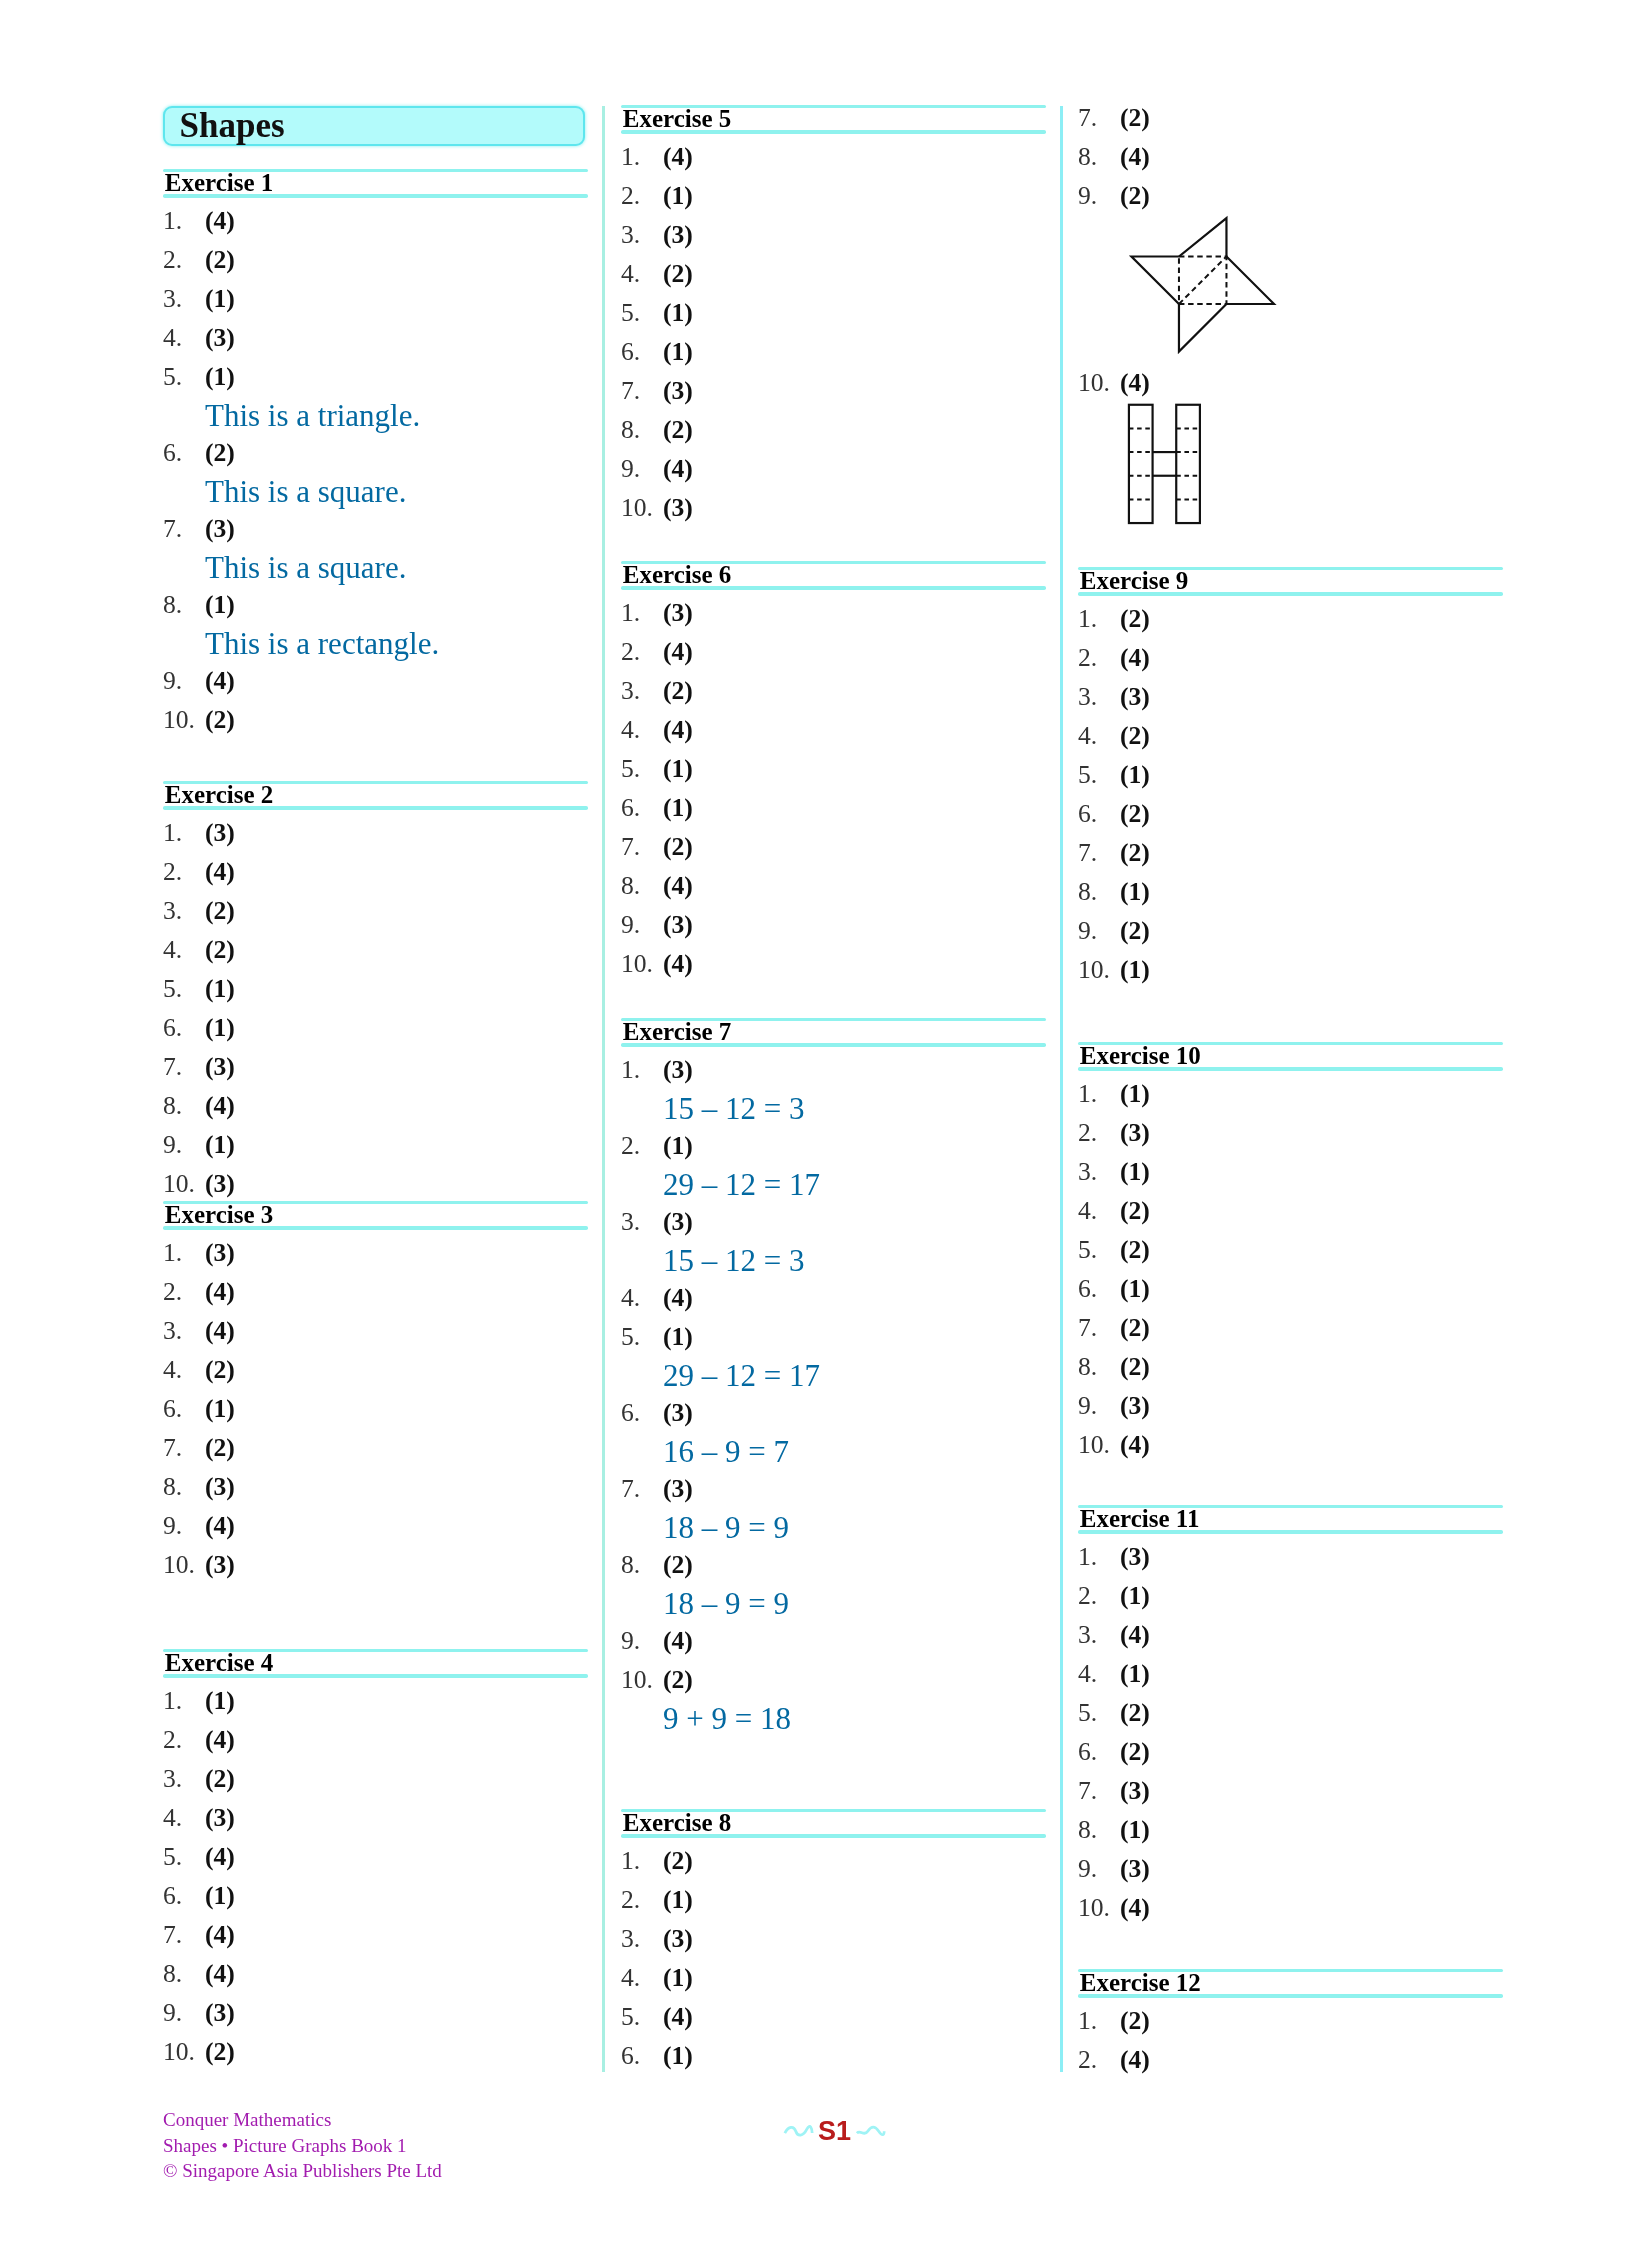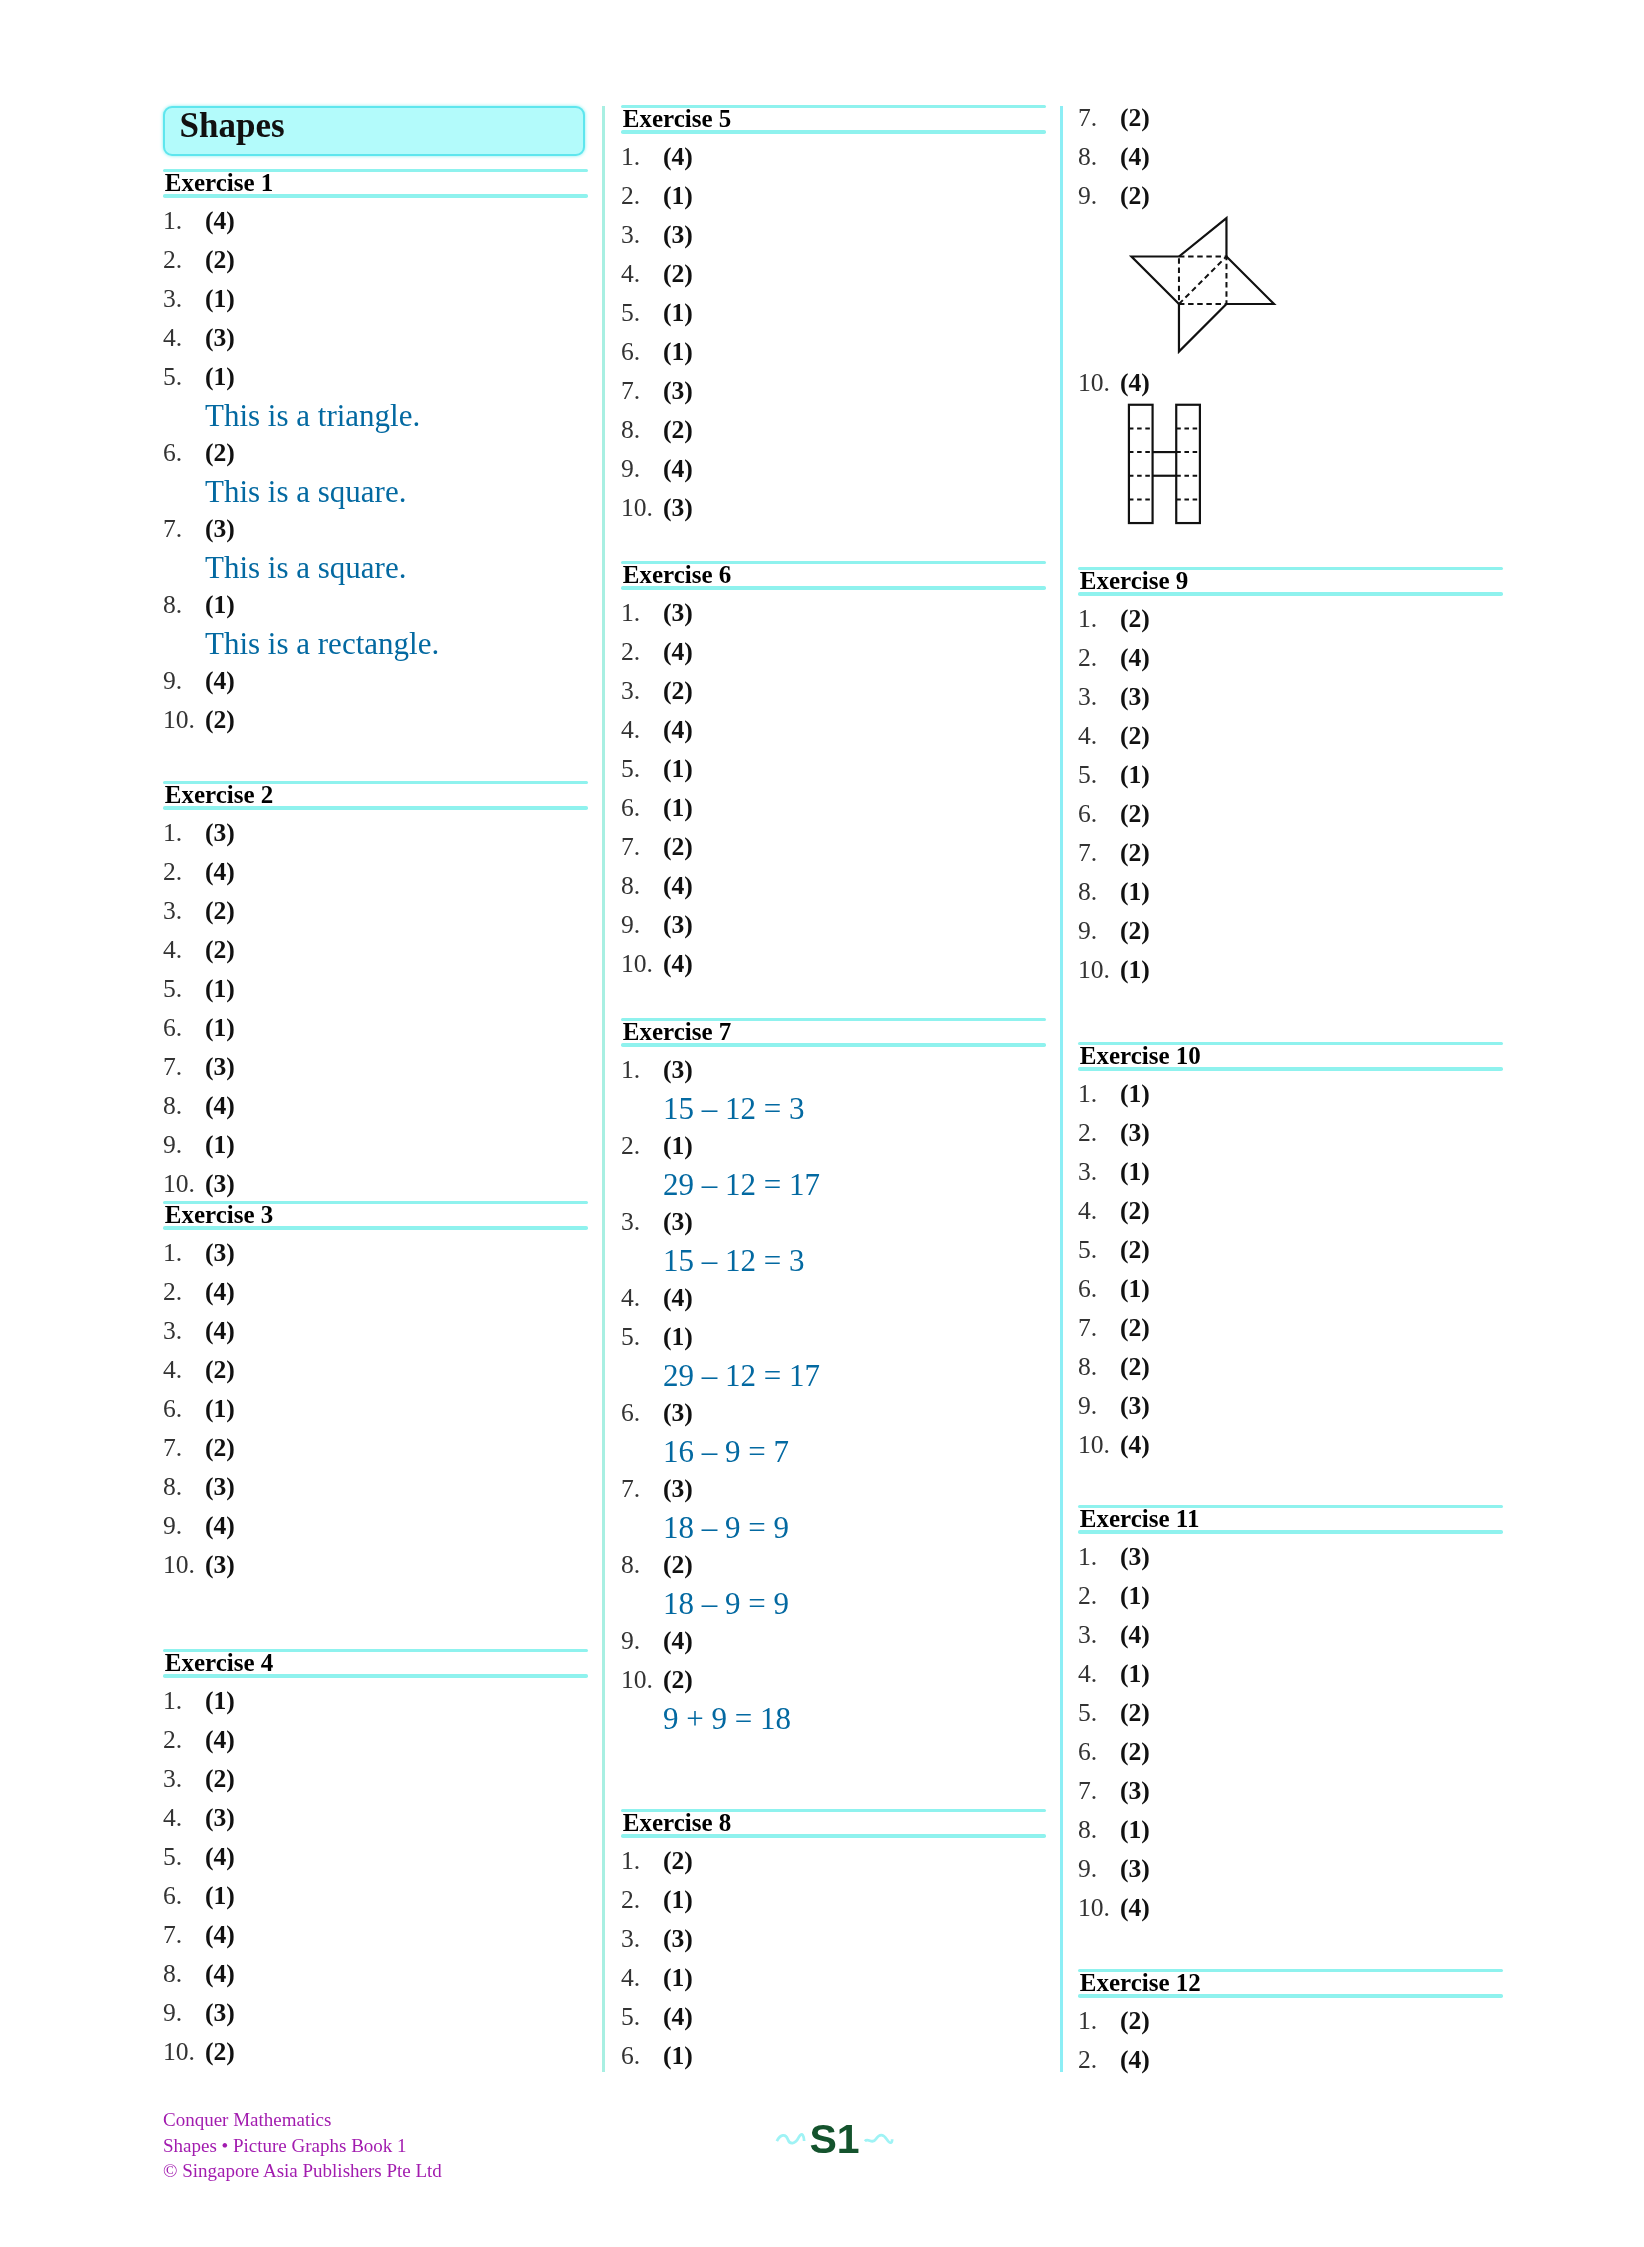--- a/index.html
+++ b/index.html
@@ -1,40 +1,40 @@
 <!DOCTYPE html>
 <html style="font-size:14.6px"><head>
 <meta charset="utf-8">
 <style>
   html, body { margin:0; padding:0; }
   body { width:1645px; height:2248px; background:#ffffff; position:relative; overflow:hidden;
          font-family:"Liberation Serif","DejaVu Serif",serif; color:#222; }
   .divider { position:absolute; width:2.7px; background:#8ff0f0; top:106px; height:1966px; }
   .divider.d1 { left:602px; background:#a8efe2; }
   .divider.d2 { left:1060px; background:#8ceef5; }
-  .title-box { position:absolute; left:163px; top:106px; width:422px; height:50px;
+  .title-box { position:absolute; left:163px; top:106px; width:422px; height:40px;
                background:#b3fbfb; border:2.7px solid #5ee6ee; border-radius:9.1px;
                box-shadow:0 0 3.7px #7ff0f0; box-sizing:border-box; }
   .title-box span { position:absolute; left:14.6px; top:-1.8px; font-size:35px; font-weight:bold; color:#111; }
   .block { position:absolute; }
   .c1 { left:163px; width:425px; }
   .c2 { left:621px; width:425px; }
   .c3 { left:1078px; width:425px; }
   .ex-head { position:relative; height:31px; margin-bottom:3.7px; }
   .ex-head .line-top { position:absolute; left:0; right:0; top:1.8px; height:3.7px; background:#8ff2ee; border-radius:1.8px; }
   .ex-head .line-bot { position:absolute; left:0; right:0; bottom:0; height:3.7px; background:#8ff2ee; border-radius:1.8px; }
   .ex-head .label { position:absolute; left:1.8px; top:1.8px; font-size:25px; font-weight:bold; color:#000000; background:transparent; line-height:27.4px; }
   .item { height:39px; line-height:38px; font-size:25.6px; position:relative; white-space:nowrap; }
   .item .num { display:inline-block; width:42px; color:#333; }
   .item .ans { font-weight:bold; color:#111; }
   .sub { height:37px; line-height:37px; font-size:31px; padding-left:42px; color:#0369a1; white-space:nowrap; }
   .fig { position:relative; }
   .footer-left { position:absolute; left:163px; top:2107px; font-size:19px; line-height:25.6px; color:#a21caf; }
   .page-num { position:absolute; left:766px; top:2116px; width:137px; height:37px; text-align:center; }
-  .page-num .pn { font-family:"Liberation Sans","DejaVu Sans",sans-serif; font-weight:bold; font-size:41px; color:#14532d; vertical-align:middle; }
+  .page-num .pn { font-family:"Liberation Sans","DejaVu Sans",sans-serif; font-weight:bold; font-size:27px; color:#b91c1c; vertical-align:middle; }
   .orn { display:inline-block; width:31px; height:14.6px; vertical-align:middle; }
 </style>
 </head>
 <body>
 
 <div class="divider d1"></div>
 <div class="divider d2"></div>
 
 <div class="title-box">
   <span>Shapes</span>

